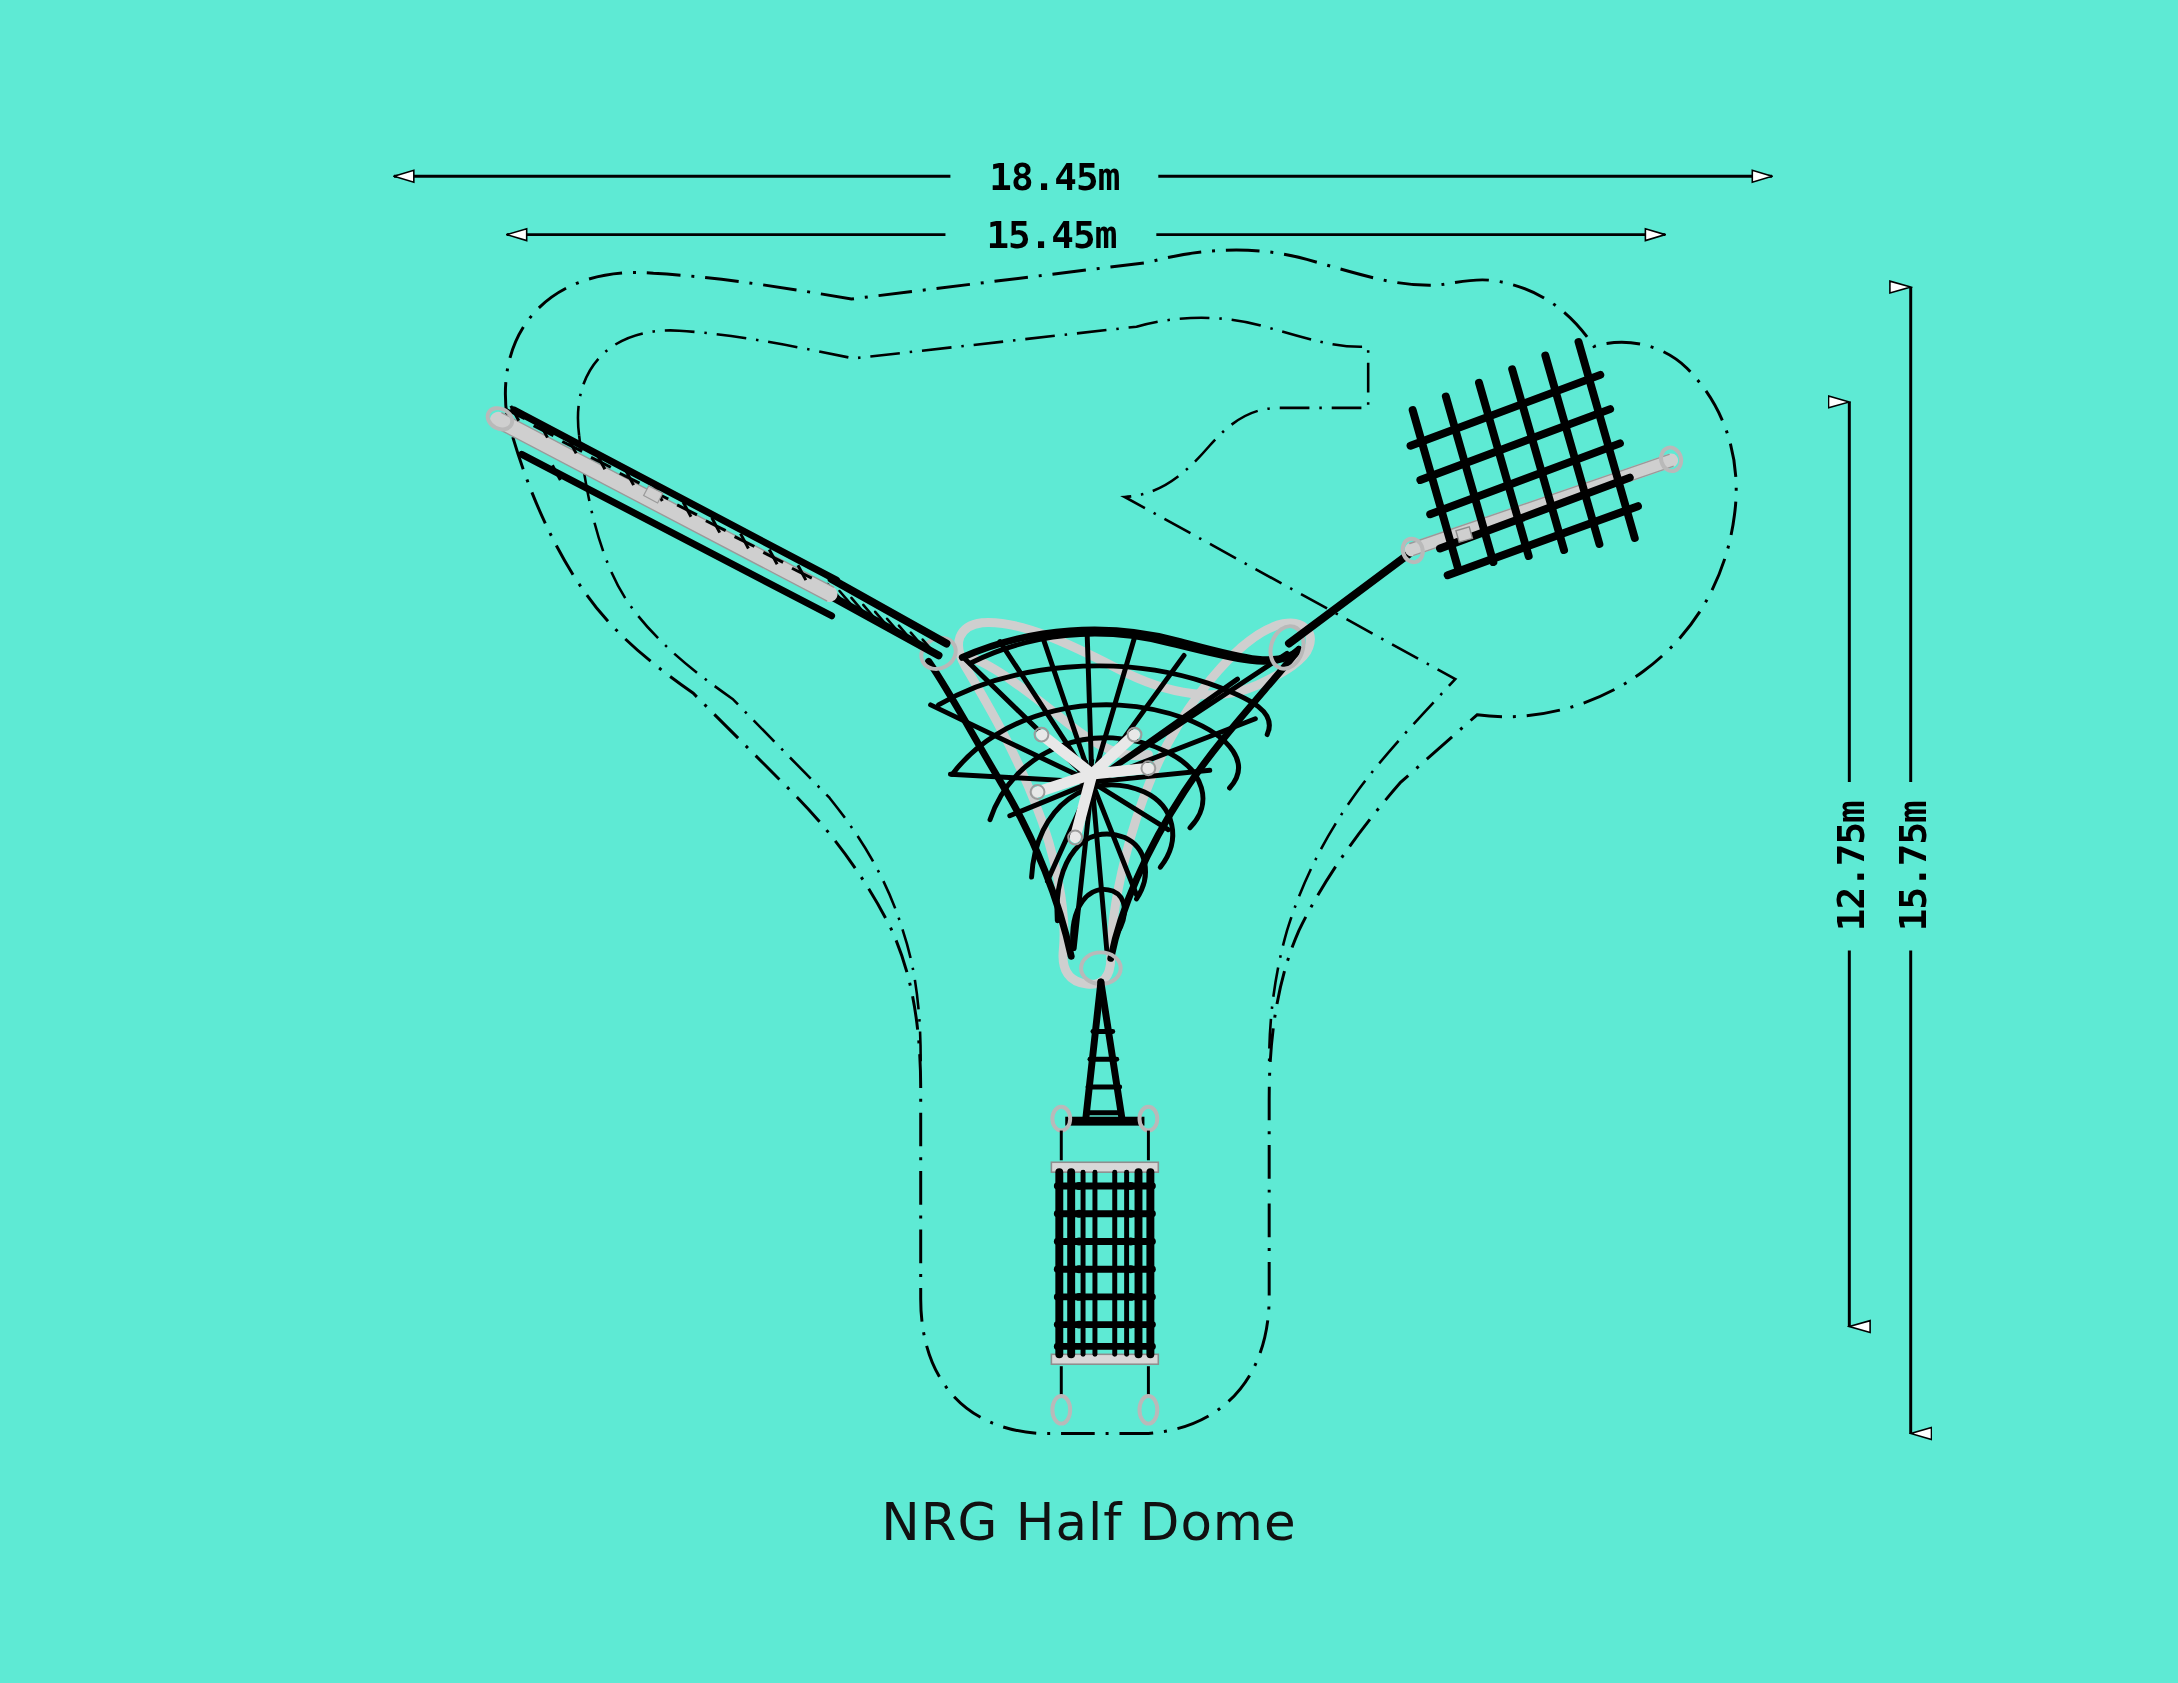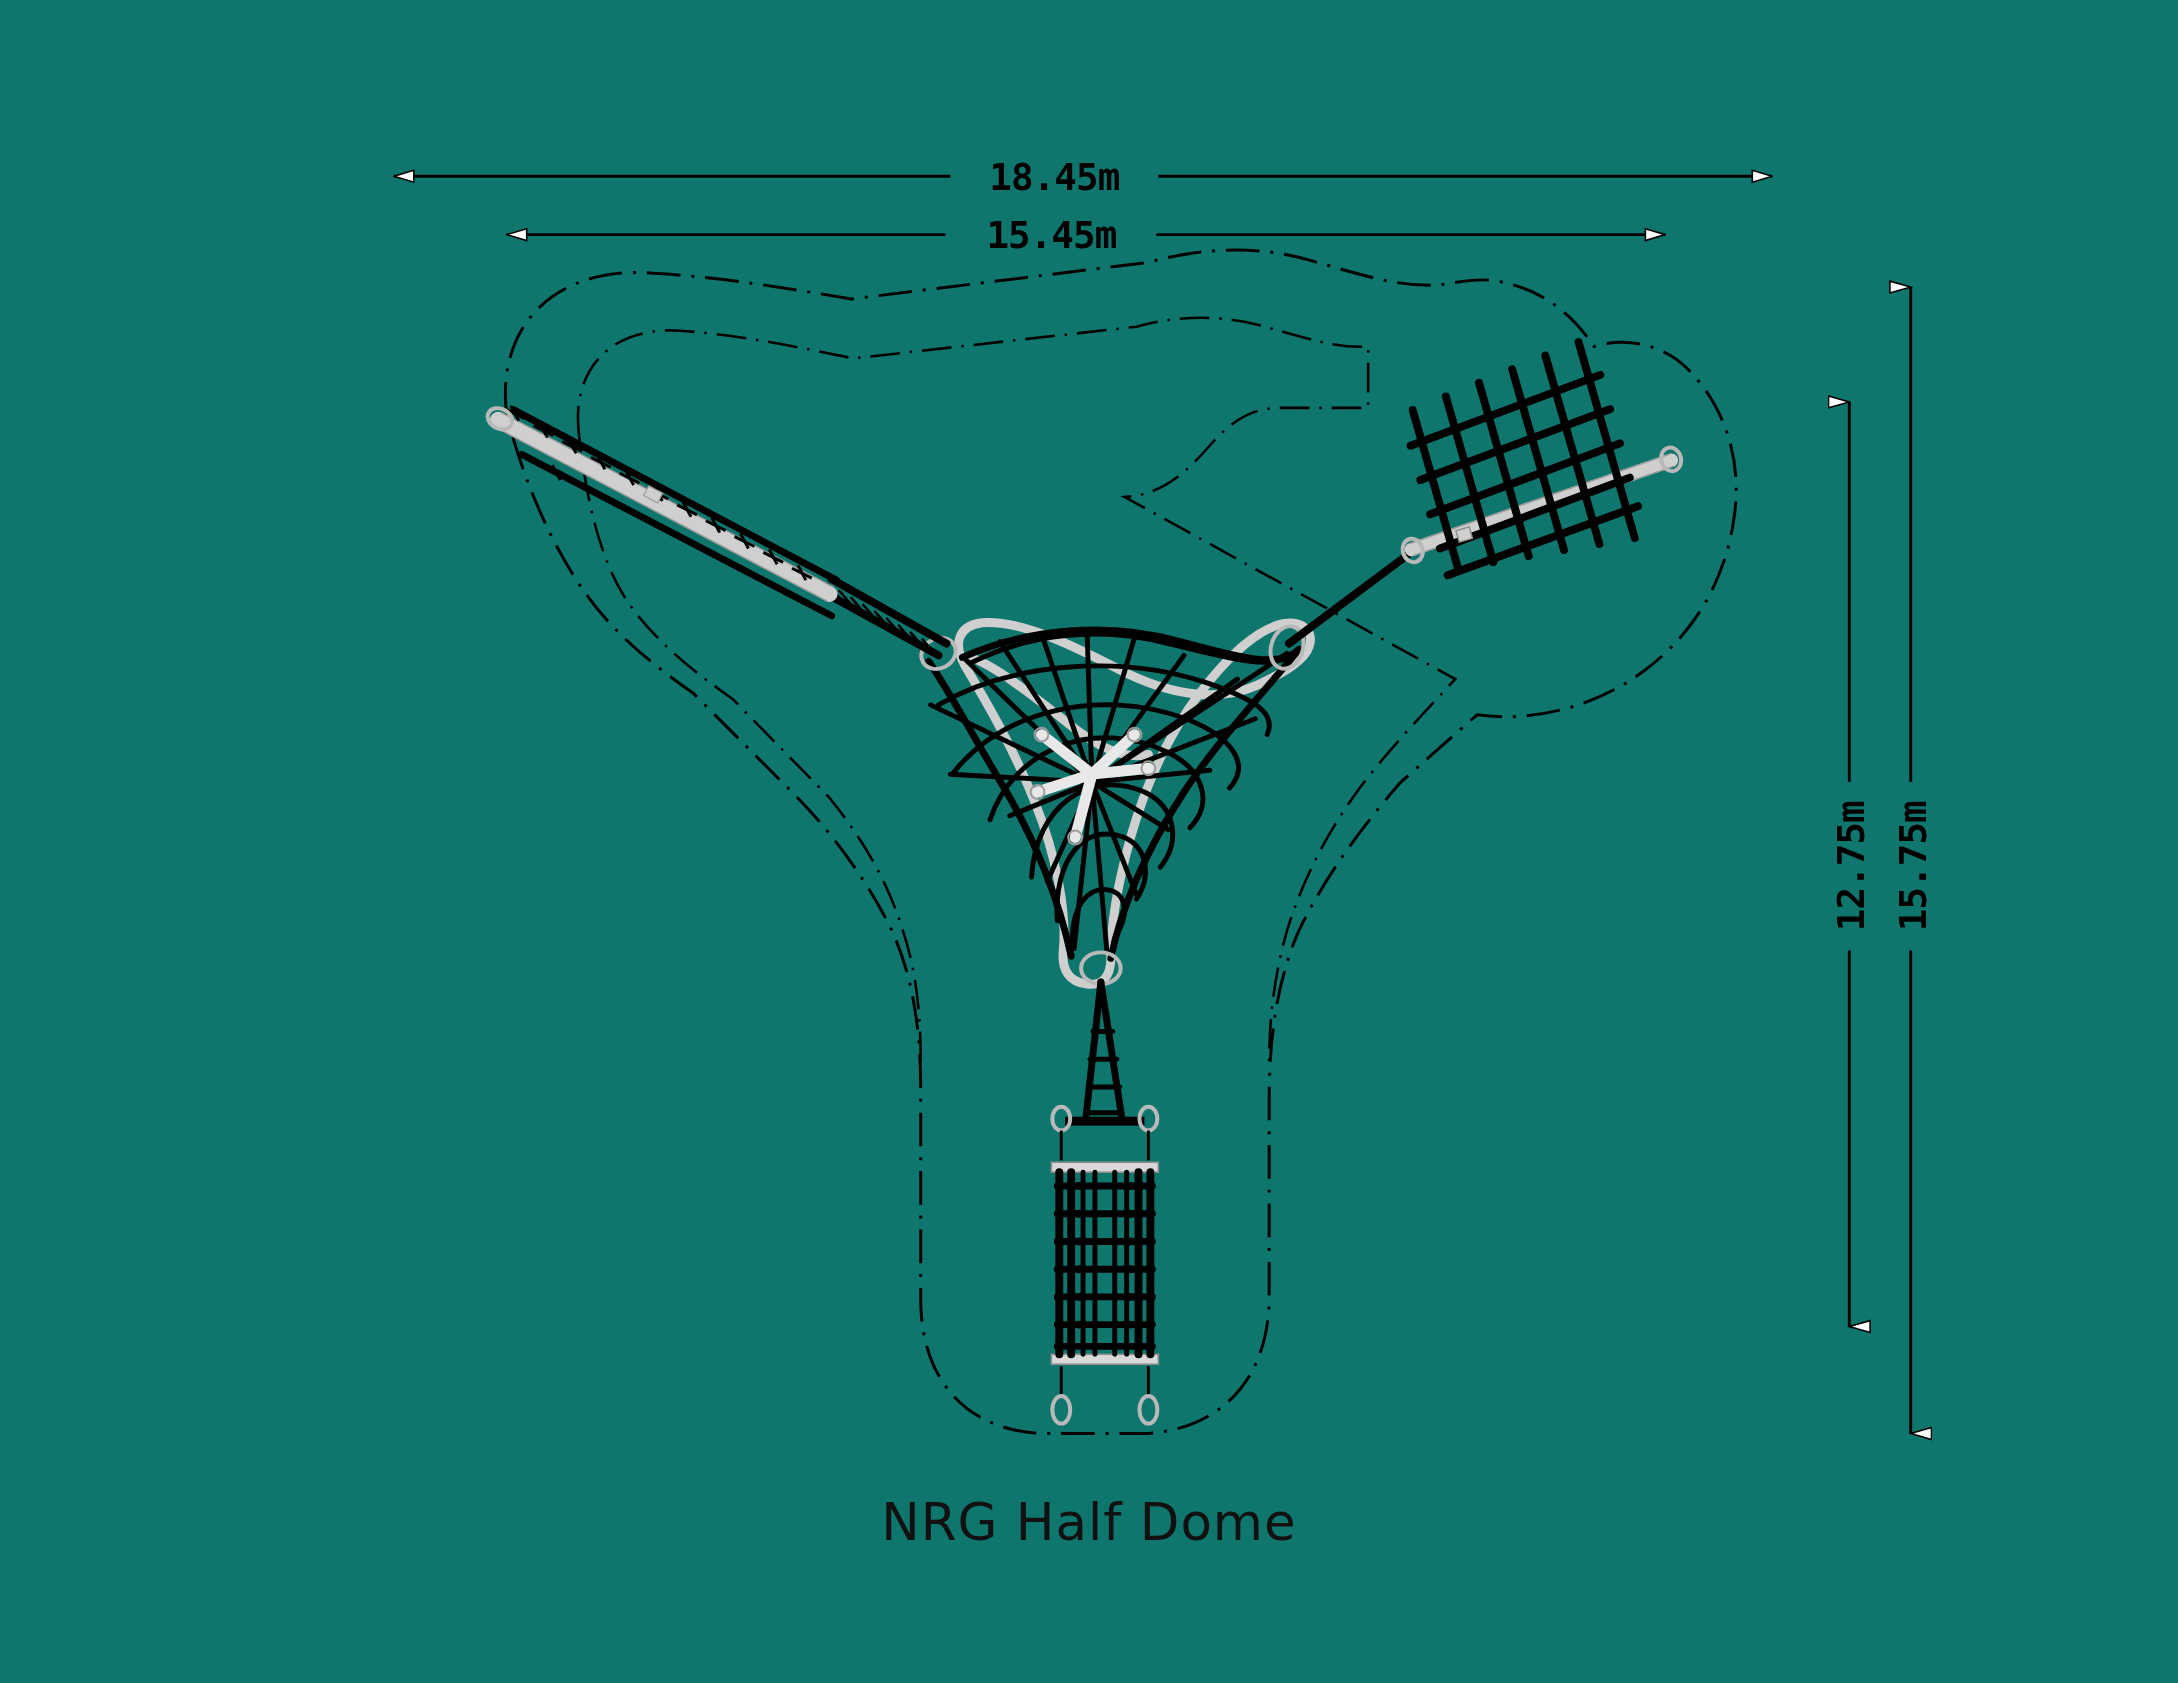--- a/index.html
+++ b/index.html
@@ -13,21 +13,21 @@
     height: 1683px;
     font-family: "DejaVu Sans", "Liberation Sans", sans-serif;
     overflow: hidden;
     position: relative;
   }
   #sheet {
     position: absolute;
     left: 0; top: 0;
     width: 2178px;
     height: 1683px;
-    background: #0f766e;
+    background: #5eead4;
   }
   svg#drawing {
     position: absolute;
     left: 0; top: 0;
     width: 2178px;
     height: 1683px;
     display: block;
   }
   .dimtext {
     font-family: "DejaVu Sans Mono", "Liberation Mono", monospace;

